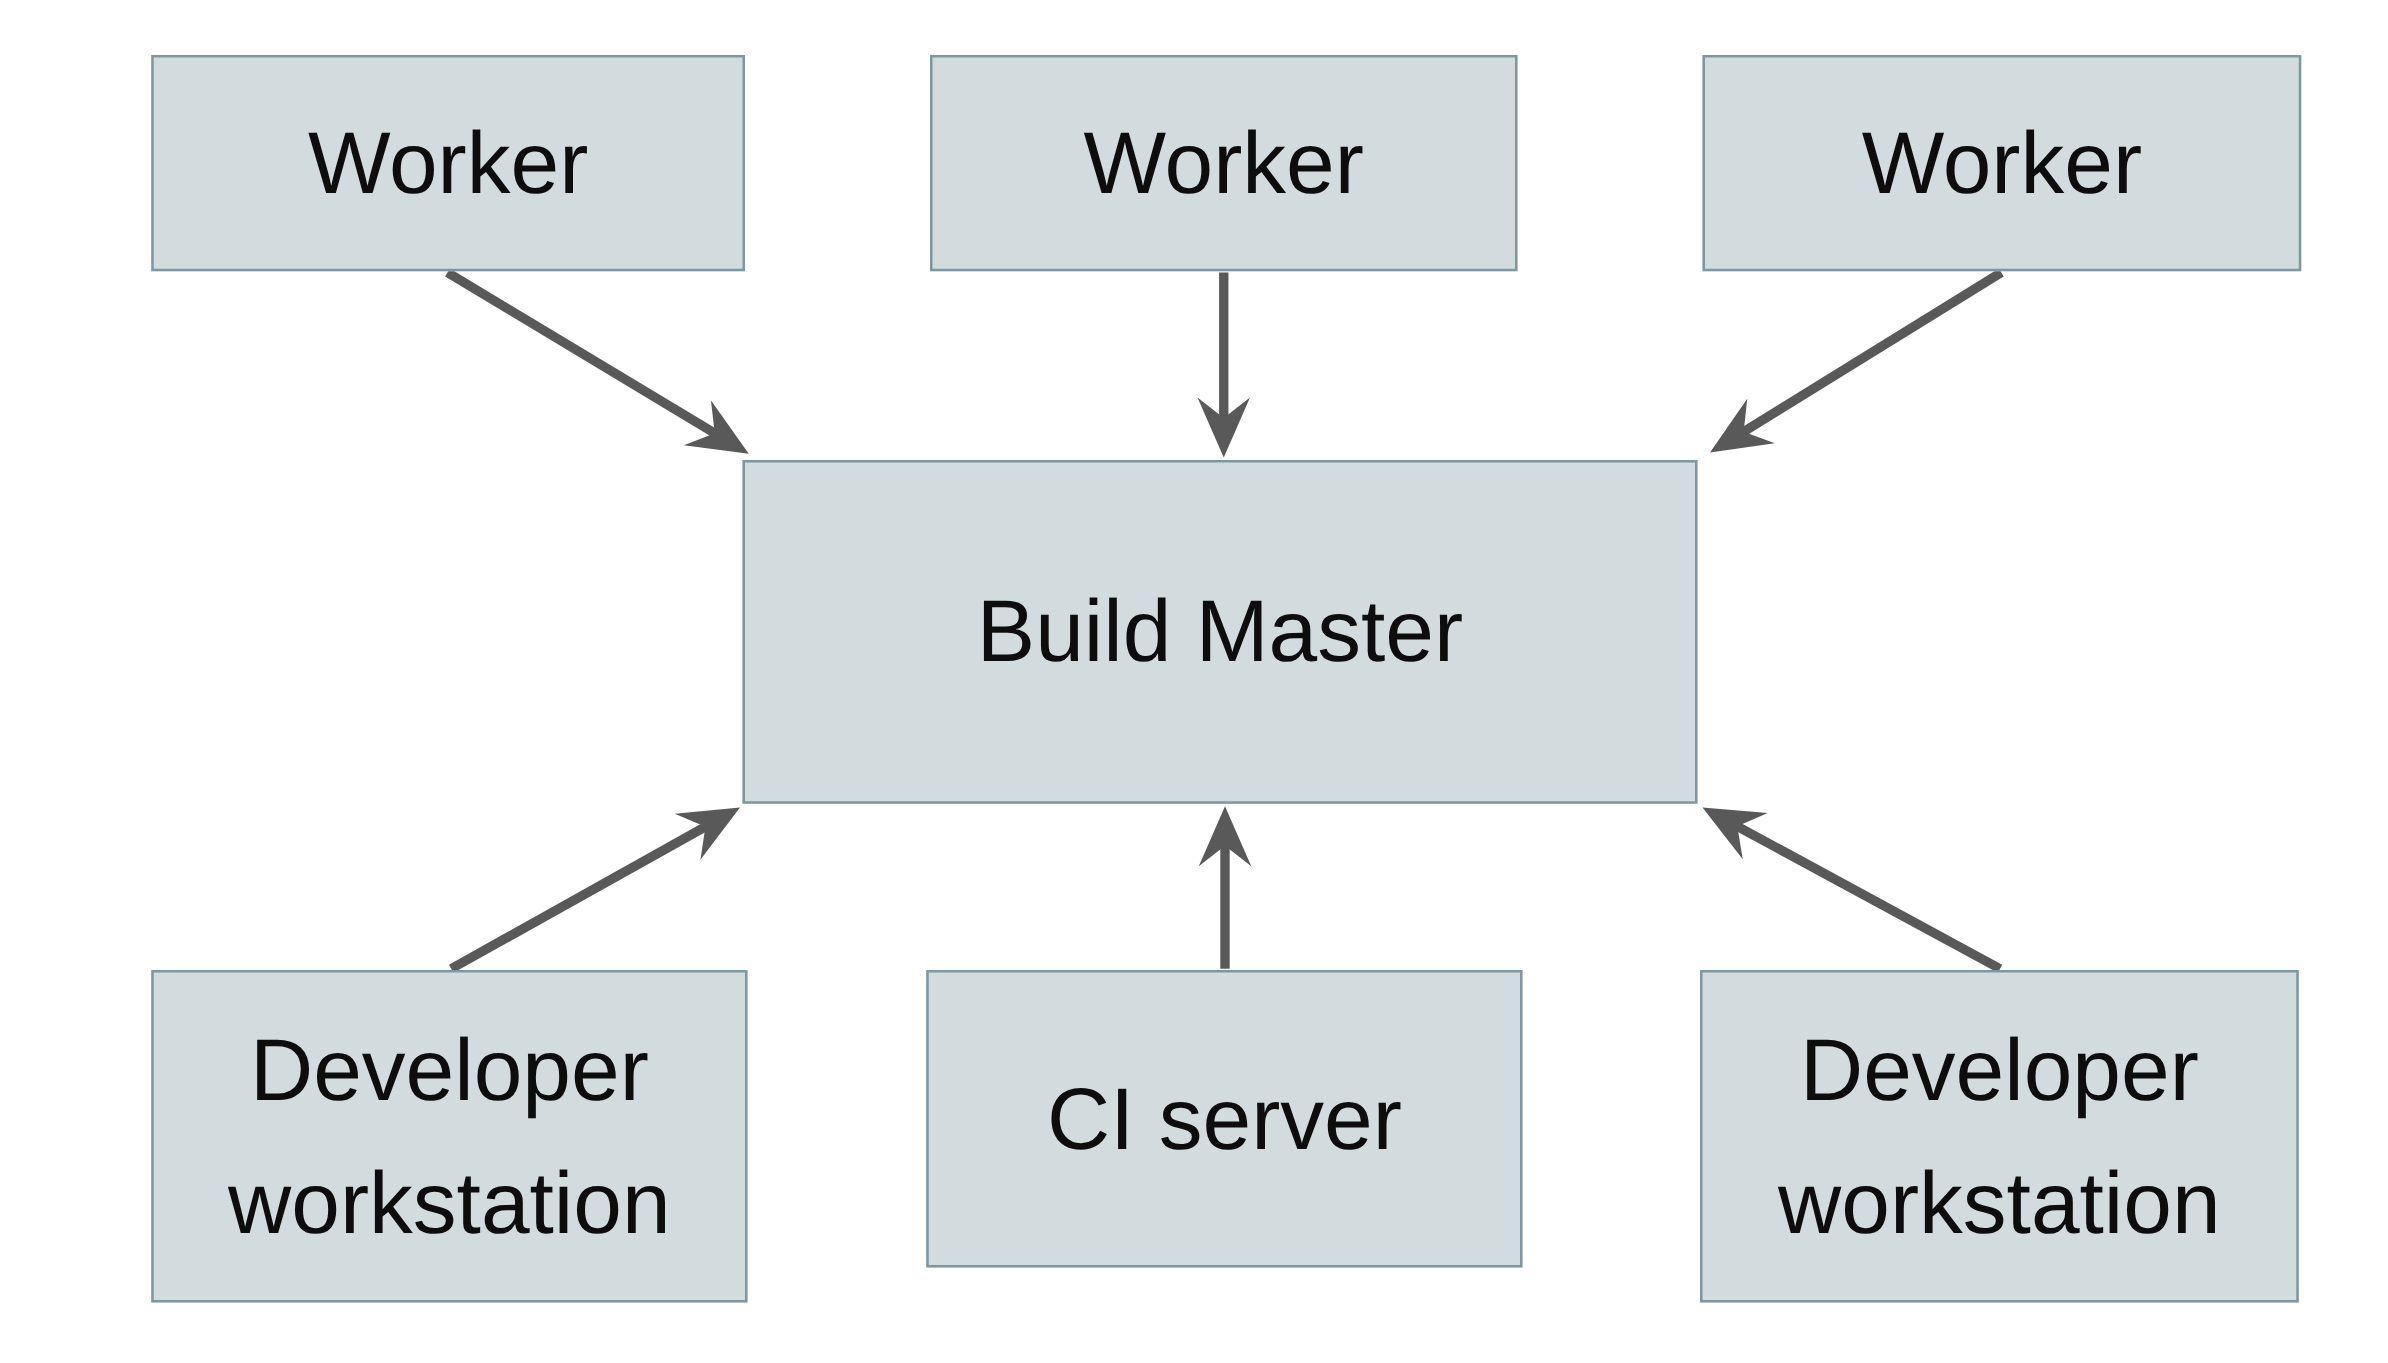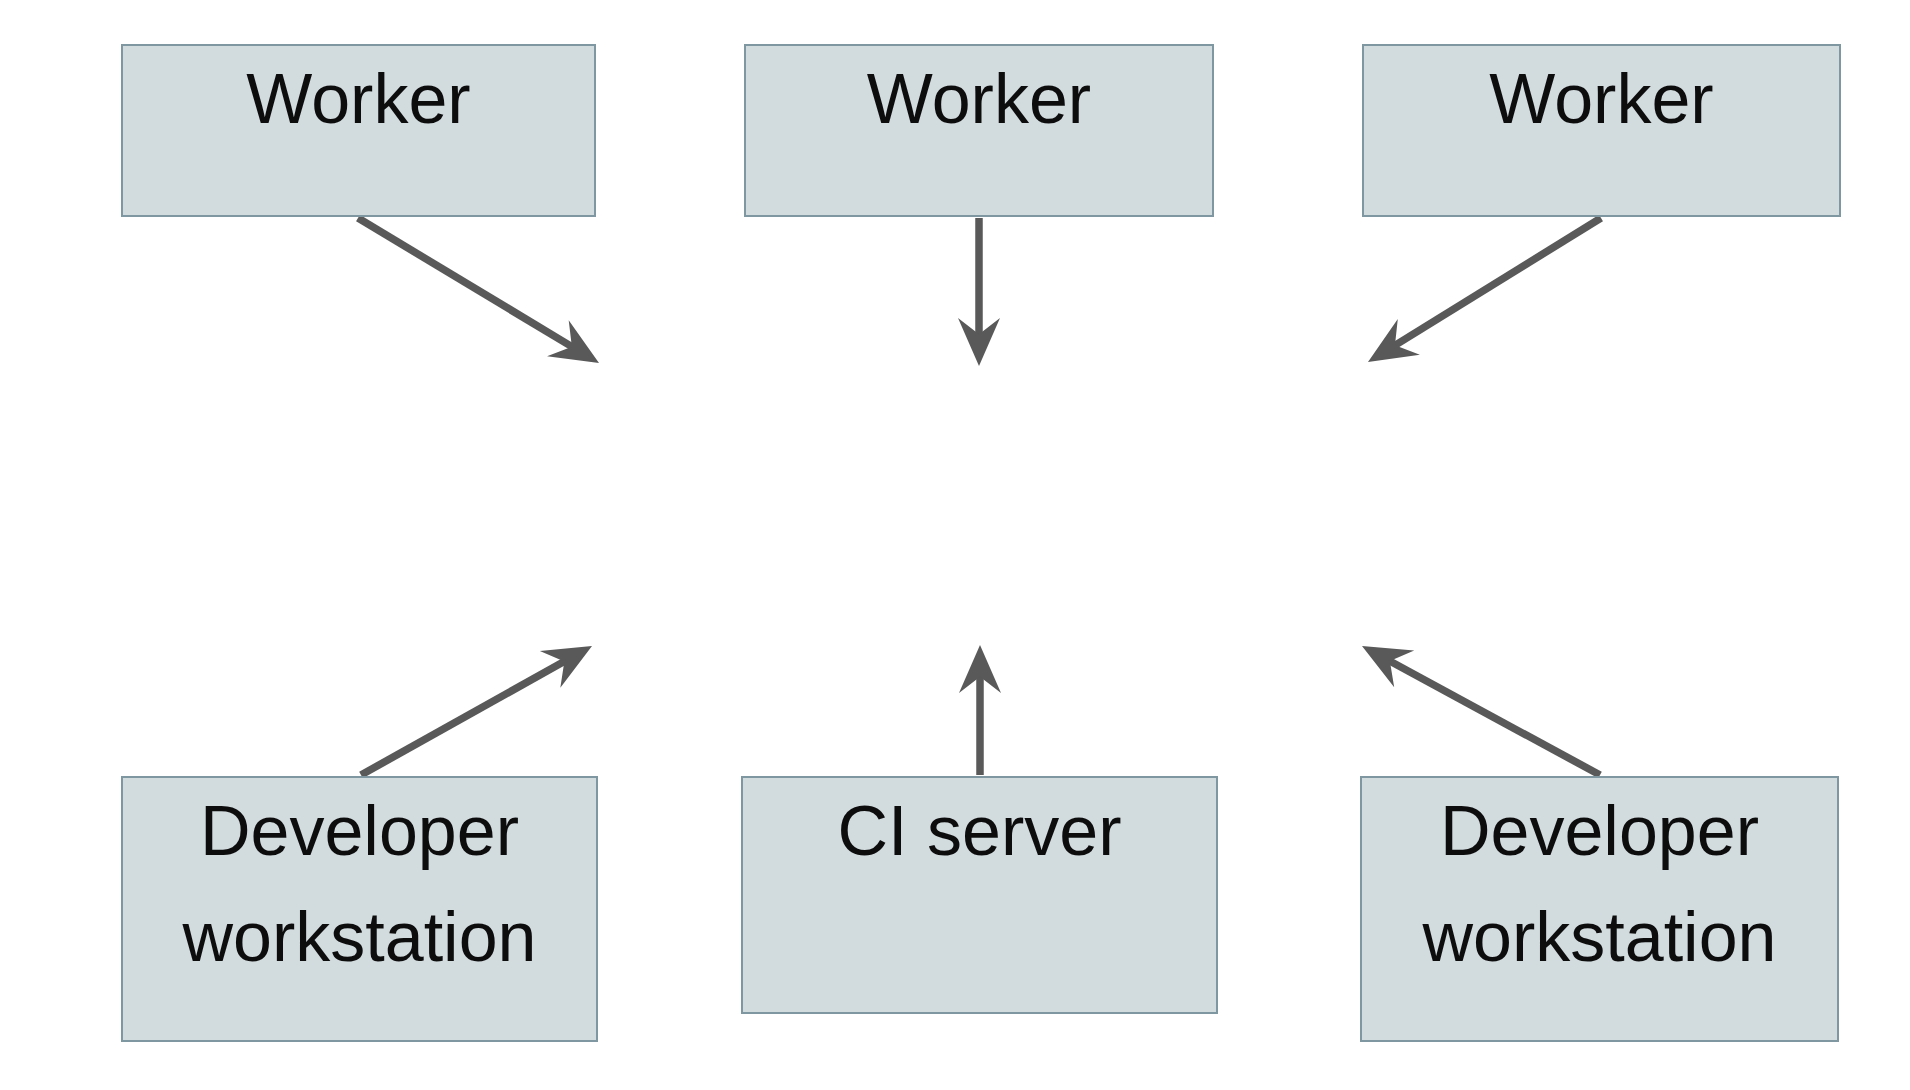--- a/index.html
+++ b/index.html
@@ -22,27 +22,28 @@
     width: 1910px;
     height: 1090px;
     pointer-events: none;
   }
   .node {
     position: absolute;
     box-sizing: border-box;
     border: 2px solid #7e97a1;
     background: #d2dbde;
     display: flex;
+    align-items: center;
     justify-content: center;
     text-align: center;
     font-size: 70px;
     line-height: 1.52;
     letter-spacing: 0px;
     color: #0d0d0d;
-    padding: 0 10px;
+    padding: 16px 10px;
   }
   .node span {
     display: inline-block;
   }
 </style>
 </head>
 <body>
 
 <div id="canvas" style="background: rgb(255, 255, 255);">
   <svg id="edges" viewBox="0 0 1910 1090" xmlns="http://www.w3.org/2000/svg">
@@ -73,20 +74,23 @@
     </svg>
 <div class="node" style="left: 121px; top: 44px; width: 475px; height: 173px; background: rgb(210, 219, 222); border-color: rgb(126, 151, 161); color: rgb(13, 13, 13);">
       <span>Worker</span>
     </div>
     <div class="node" style="left: 744px; top: 44px; width: 470px; height: 173px; background: rgb(210, 219, 222); border-color: rgb(126, 151, 161); color: rgb(13, 13, 13);">
       <span>Worker</span>
     </div>
     <div class="node" style="left: 1362px; top: 44px; width: 479px; height: 173px; background: rgb(210, 219, 222); border-color: rgb(126, 151, 161); color: rgb(13, 13, 13);">
       <span>Worker</span>
     </div>
+    <div class="node" style="left: 594px; top: 368px; width: 764px; height: 275px; background: rgb(210, 219, 222); border-color: rgb(126, 151, 161); color: rgb(13, 13, 13);">
+      <span>Build Master</span>
+    </div>
     <div class="node" style="left: 121px; top: 776px; width: 477px; height: 266px; background: rgb(210, 219, 222); border-color: rgb(126, 151, 161); color: rgb(13, 13, 13);">
       <span>Developer workstation</span>
     </div>
     <div class="node" style="left: 741px; top: 776px; width: 477px; height: 238px; background: rgb(210, 219, 222); border-color: rgb(126, 151, 161); color: rgb(13, 13, 13);">
       <span>CI server</span>
     </div>
     <div class="node" style="left: 1360px; top: 776px; width: 479px; height: 266px; background: rgb(210, 219, 222); border-color: rgb(126, 151, 161); color: rgb(13, 13, 13);">
       <span>Developer workstation</span>
     </div>
   </div>

